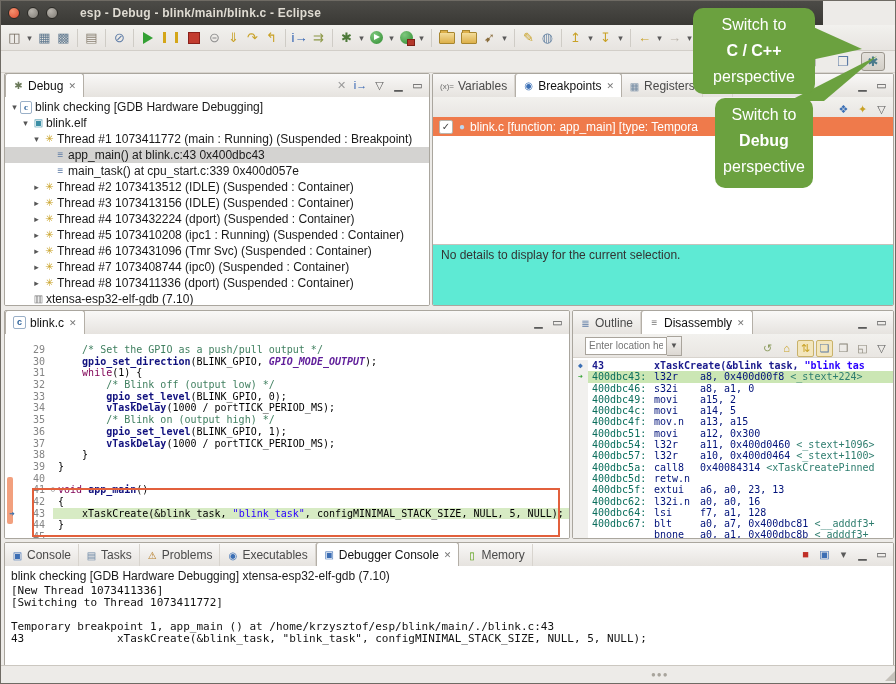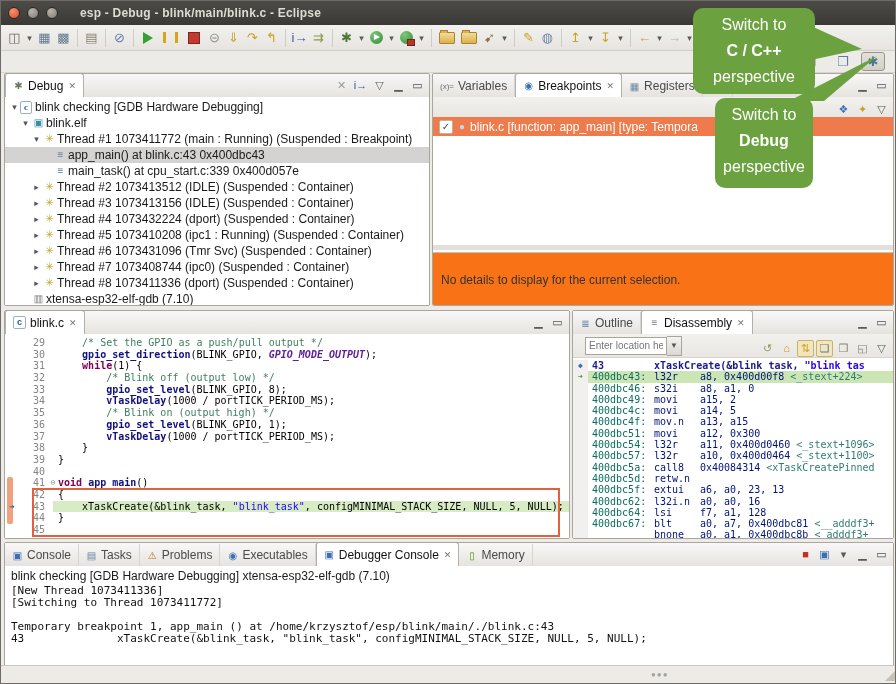--- a/index.html
+++ b/index.html
@@ -1,19 +1,19 @@
 <!DOCTYPE html>
 <html><head>
 <meta charset="utf-8">
 <style>
   html,body{margin:0;padding:0;}
   body{font-family:"Liberation Sans",sans-serif;background:#555;}
   #win{position:relative;width:896px;height:684px;background:#EDEBE8;overflow:hidden;border:1px solid #6f6b64;box-sizing:border-box;}
   
-  #titlebar{position:absolute;left:0;top:0;width:896px;height:24px;background:linear-gradient(#4c4b47,#3a3935);display:flex;align-items:center;}
+  #titlebar{position:absolute;left:0;top:0;width:822px;height:24px;background:linear-gradient(#4c4b47,#3a3935);display:flex;align-items:center;}
   .winbtn{width:12px;height:12px;border-radius:50%;margin-left:7px;border:1px solid #2a2925;box-sizing:border-box;}
   .winbtn.close{background:radial-gradient(circle at 35% 30%,#f4926f,#df4b30);}
   .winbtn.gray{background:radial-gradient(circle at 35% 30%,#b9b5ae,#7f7b74);}
   #title-text{color:#dfdbd2;font-size:12px;font-weight:bold;margin-left:22px;letter-spacing:.2px;}
   
   #toolbar{position:absolute;left:0;top:24px;width:896px;height:26px;background:linear-gradient(#f2f1ee,#e7e4e0);border-bottom:1px solid #d2cec8;display:flex;align-items:center;padding-left:4px;box-sizing:border-box;}
   .tbi{display:inline-flex;align-items:center;justify-content:center;width:19px;height:20px;font-size:13px;cursor:default;}
   .tbi.tdd{width:11px;font-size:9px;}
   .tb-sep{width:1px;height:18px;background:#cfccc6;margin:0 4px;}
   .tb-play{width:0;height:0;border-left:10px solid #33a033;border-top:6px solid transparent;border-bottom:6px solid transparent;margin:0 5px;}
@@ -45,35 +45,35 @@
   .trow{height:16px;line-height:16px;display:flex;align-items:center;white-space:nowrap;}
   .trow.sel{background:#d4d3d1;}
   .texp{display:inline-block;text-align:center;width:11px;font-size:9px;color:#555;flex:none;}
   .ti{display:inline-block;width:15px;text-align:center;font-size:10px;flex:none;}
   .ti.capp{font-family:"Liberation Serif",serif;font-weight:bold;color:#2a6099;border:1px solid #9ab0c8;background:#fff;width:10px;height:11px;line-height:11px;font-size:9px;border-radius:2px;margin-right:3px;}
   
   #bp-toolbar{position:absolute;left:0;top:23px;right:0;height:20px;background:linear-gradient(#f2f1ee,#e9e6e2);border-bottom:1px solid #d8d4ce;}
   #bp-list{position:absolute;left:0;top:43px;right:0;height:130px;background:#fff;}
   #bp-row{height:19px;display:flex;align-items:center;color:#fff;font-size:12px;padding-left:6px;}
   .cbx{width:12px;height:12px;background:#fff;border:1px solid #b9b5ad;border-radius:2px;font-size:10px;line-height:12px;text-align:center;color:#444;margin-right:6px;flex:none;}
-  #bp-details{position:absolute;left:0;right:0;bottom:0;height:53px;background:#f97316;border-top:1px solid #c6c2bb;font-size:12px;color:#333;padding:20px 8px;box-sizing:border-box;}
+  #bp-details{position:absolute;left:0;right:0;bottom:0;height:61px;background:#5eead4;border-top:1px solid #c6c2bb;font-size:12px;color:#333;padding:3px 8px;box-sizing:border-box;}
   #bp-sash{position:absolute;left:0;right:0;bottom:55px;height:5px;background:#e3e0db;}
   
-  #ed-content{position:absolute;left:0;top:23px;right:0;bottom:0;background:#fff;padding-top:3px;font-family:"DejaVu Sans Mono",monospace;font-size:10px;}
+  #ed-content{position:absolute;left:0;top:23px;right:0;bottom:0;background:#fff;padding-top:10px;font-family:"DejaVu Sans Mono",monospace;font-size:10px;}
   .cl{height:11.7px;line-height:11.7px;display:flex;white-space:pre;}
   .cl.cur .lcode{background:#d7ebc4;}
   .cl.cur{background:linear-gradient(to right,transparent 48px,#d7ebc4 48px);}
   .ann{width:14px;flex:none;position:relative;text-align:center;}
   .bparrow{color:#2f6fb0;font-size:9px;line-height:11px;}
   .lnum{width:26px;flex:none;text-align:right;color:#858585;padding-right:3px;}
   .lfold{width:10px;flex:none;color:#8a8a8a;font-size:8px;text-align:center;}
   .lcode{flex:1;}
   .tk-p{color:#000;}
   .tk-c{color:#3f7f5f;}
-  .tk-k{color:#7f0055;font-weight:bold;}
+  .tk-k{color:#7f0055;font-weight:normal;}
   .tk-f{color:#10107e;font-weight:bold;margin-top:10px;}
   .tk-m{color:#5f1d99;font-weight:bold;font-style:italic;}
   .tk-s{color:#2a00ff;}
   #range-bar{position:absolute;left:2px;top:143px;width:6px;height:47px;background:#f2a07e;border-radius:2px;}
   #fn-rect{position:absolute;left:27px;top:154px;width:528px;height:49px;border:2px solid #e2603c;box-sizing:border-box;pointer-events:none;}
   
   #da-toolbar{position:absolute;left:0;top:23px;right:0;height:24px;background:linear-gradient(#f2f1ee,#e9e6e2);border-bottom:1px solid #d8d4ce;display:flex;align-items:center;padding-left:12px;box-sizing:border-box;}
   #da-combo{display:flex;align-items:center;}
   #da-input{width:74px;height:16px;border:1px solid #a9a49c;font-size:10px;padding:0 3px;color:#333;font-family:"Liberation Sans",sans-serif;}
   #da-drop{width:14px;height:18px;border:1px solid #a9a49c;border-left:none;background:linear-gradient(#f4f3f1,#dcd8d2);font-size:8px;display:flex;align-items:center;justify-content:center;color:#555;}
@@ -318,21 +318,21 @@
         <span class="vti" style="color:#555">▭</span>
       </div>
     </div>
     <div id="ed-content">
       <div id="range-bar"></div>
       <div id="fn-rect"></div>
     <div class="cl"><span class="ann"></span><span class="lnum">29</span><span class="lfold"></span><span class="lcode"><span class="tk-p">    </span><span class="tk-c">/* Set the GPIO as a push/pull output */</span></span></div>
         <div class="cl"><span class="ann"></span><span class="lnum">30</span><span class="lfold"></span><span class="lcode"><span class="tk-p">    </span><span class="tk-f">gpio_set_direction</span><span class="tk-p">(BLINK_GPIO, </span><span class="tk-m">GPIO_MODE_OUTPUT</span><span class="tk-p">);</span></span></div>
         <div class="cl"><span class="ann"></span><span class="lnum">31</span><span class="lfold"></span><span class="lcode"><span class="tk-p">    </span><span class="tk-k">while</span><span class="tk-p">(1) {</span></span></div>
         <div class="cl"><span class="ann"></span><span class="lnum">32</span><span class="lfold"></span><span class="lcode"><span class="tk-p">        </span><span class="tk-c">/* Blink off (output low) */</span></span></div>
-        <div class="cl"><span class="ann"></span><span class="lnum">33</span><span class="lfold"></span><span class="lcode"><span class="tk-p">        </span><span class="tk-f">gpio_set_level</span><span class="tk-p">(BLINK_GPIO, 8);</span></span></div>
+        <div class="cl"><span class="ann"></span><span class="lnum">33</span><span class="lfold"></span><span class="lcode"><span class="tk-p">        </span><span class="tk-f">gpio_set_level</span><span class="tk-p">(BLINK_GPIO, 0);</span></span></div>
         <div class="cl"><span class="ann"></span><span class="lnum">34</span><span class="lfold"></span><span class="lcode"><span class="tk-p">        </span><span class="tk-f">vTaskDelay</span><span class="tk-p">(1000 / portTICK_PERIOD_MS);</span></span></div>
         <div class="cl"><span class="ann"></span><span class="lnum">35</span><span class="lfold"></span><span class="lcode"><span class="tk-p">        </span><span class="tk-c">/* Blink on (output high) */</span></span></div>
         <div class="cl"><span class="ann"></span><span class="lnum">36</span><span class="lfold"></span><span class="lcode"><span class="tk-p">        </span><span class="tk-f">gpio_set_level</span><span class="tk-p">(BLINK_GPIO, 1);</span></span></div>
         <div class="cl"><span class="ann"></span><span class="lnum">37</span><span class="lfold"></span><span class="lcode"><span class="tk-p">        </span><span class="tk-f">vTaskDelay</span><span class="tk-p">(1000 / portTICK_PERIOD_MS);</span></span></div>
         <div class="cl"><span class="ann"></span><span class="lnum">38</span><span class="lfold"></span><span class="lcode"><span class="tk-p">    }</span></span></div>
         <div class="cl"><span class="ann"></span><span class="lnum">39</span><span class="lfold"></span><span class="lcode"><span class="tk-p">}</span></span></div>
         <div class="cl"><span class="ann"></span><span class="lnum">40</span><span class="lfold"></span><span class="lcode"></span></div>
         <div class="cl"><span class="ann"></span><span class="lnum">41</span><span class="lfold">⊖</span><span class="lcode"><span class="tk-k">void</span><span class="tk-p"> </span><span class="tk-f">app_main</span><span class="tk-p">()</span></span></div>
         <div class="cl"><span class="ann"></span><span class="lnum">42</span><span class="lfold"></span><span class="lcode"><span class="tk-p">{</span></span></div>
         <div class="cl cur"><span class="ann"><span class="bparrow">➜</span></span><span class="lnum">43</span><span class="lfold"></span><span class="lcode"><span class="tk-p">    xTaskCreate(&amp;blink_task, </span><span class="tk-s">"blink_task"</span><span class="tk-p">, configMINIMAL_STACK_SIZE, NULL, 5, NULL);</span></span></div>

